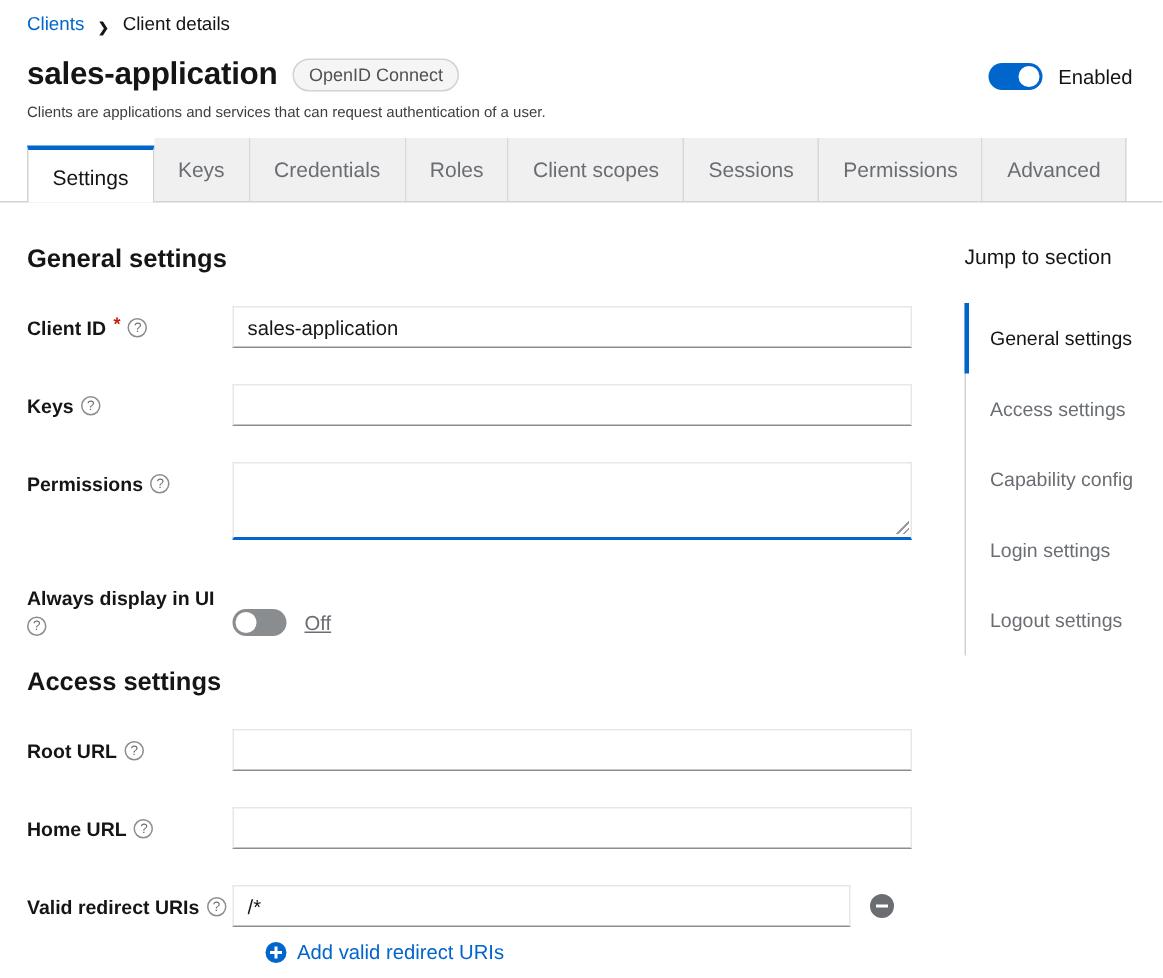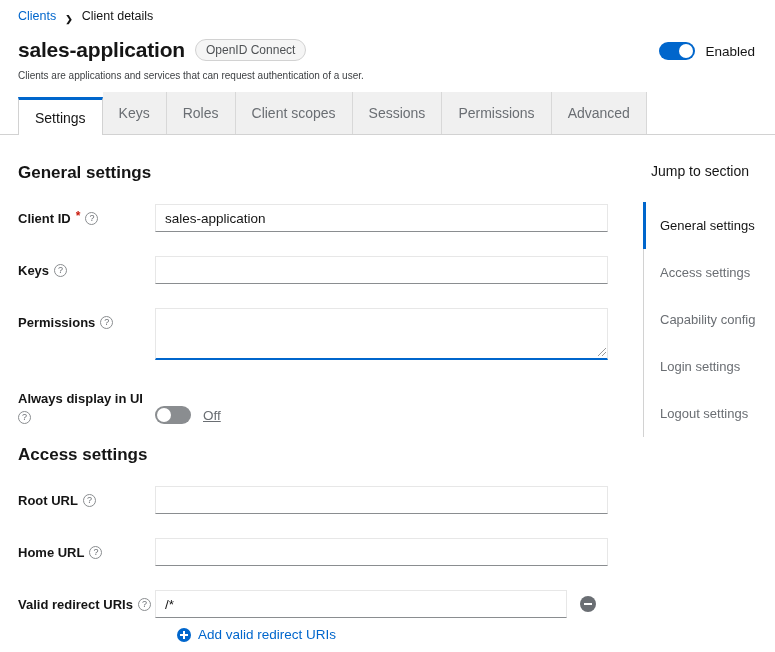--- a/index.html
+++ b/index.html
@@ -75,21 +75,21 @@
   .minus-btn { width: 16px; height: 16px; border-radius: 50%; background: #6a6e73; position: relative;
     margin-left: 13px; cursor: pointer; flex: 0 0 auto; border: none; }
   .minus-btn::before { content: ""; position: absolute; left: 4px; top: 7px; width: 8px; height: 2px; background: #ffffff; }
   .add-link { display: flex; align-items: center; gap: 7px; margin-top: 9px; margin-left: 22px;
     color: #0066cc; font-size: 13.5px; cursor: pointer; text-decoration: none; }
   .plus-icon { width: 14px; height: 14px; border-radius: 50%; background: #0066cc; position: relative; flex: 0 0 auto; }
   .plus-icon::before { content: ""; position: absolute; left: 3px; top: 6px; width: 8px; height: 2px; background: #ffffff; }
   .plus-icon::after { content: ""; position: absolute; left: 6px; top: 3px; width: 2px; height: 8px; background: #ffffff; }
 
   
-  .rail-title { font-size: 14px; color: #151515; line-height: 18px; margin-bottom: 22px; margin-left: 8px; }
+  .rail-title { font-size: 14px; color: #151515; line-height: 18px; margin-bottom: 22px; }
   .rail-list { border-left: 1px solid #d2d2d2; }
   .rail-item { position: relative; padding: 15px 0 15px 16px; font-size: 13px; color: #6a6e73;
     line-height: 17px; cursor: pointer; white-space: nowrap; }
   .rail-item.active { color: #151515; }
   .rail-item.active::before { content: ""; position: absolute; left: -1px; top: 0; bottom: 0; width: 3px; background: #0066cc; }
 </style>
 </head>
 <body>
 
 <div class="page">
@@ -110,20 +110,21 @@
           <span class="knob"></span>
         </span>
       <span class="switch-label">Enabled</span>
     </div>
   </div>
   <p class="subtitle">Clients are applications and services that can request authentication of a user.</p>
 
   <div class="tabs">
     <div class="tab active">Settings</div>
     <div class="tab">Keys</div>
+    <div class="tab">Credentials</div>
     <div class="tab">Roles</div>
     <div class="tab">Client scopes</div>
     <div class="tab">Sessions</div>
     <div class="tab">Permissions</div>
     <div class="tab">Advanced</div>
   </div>
 
   <div class="main">
 
     <div class="form-col">

